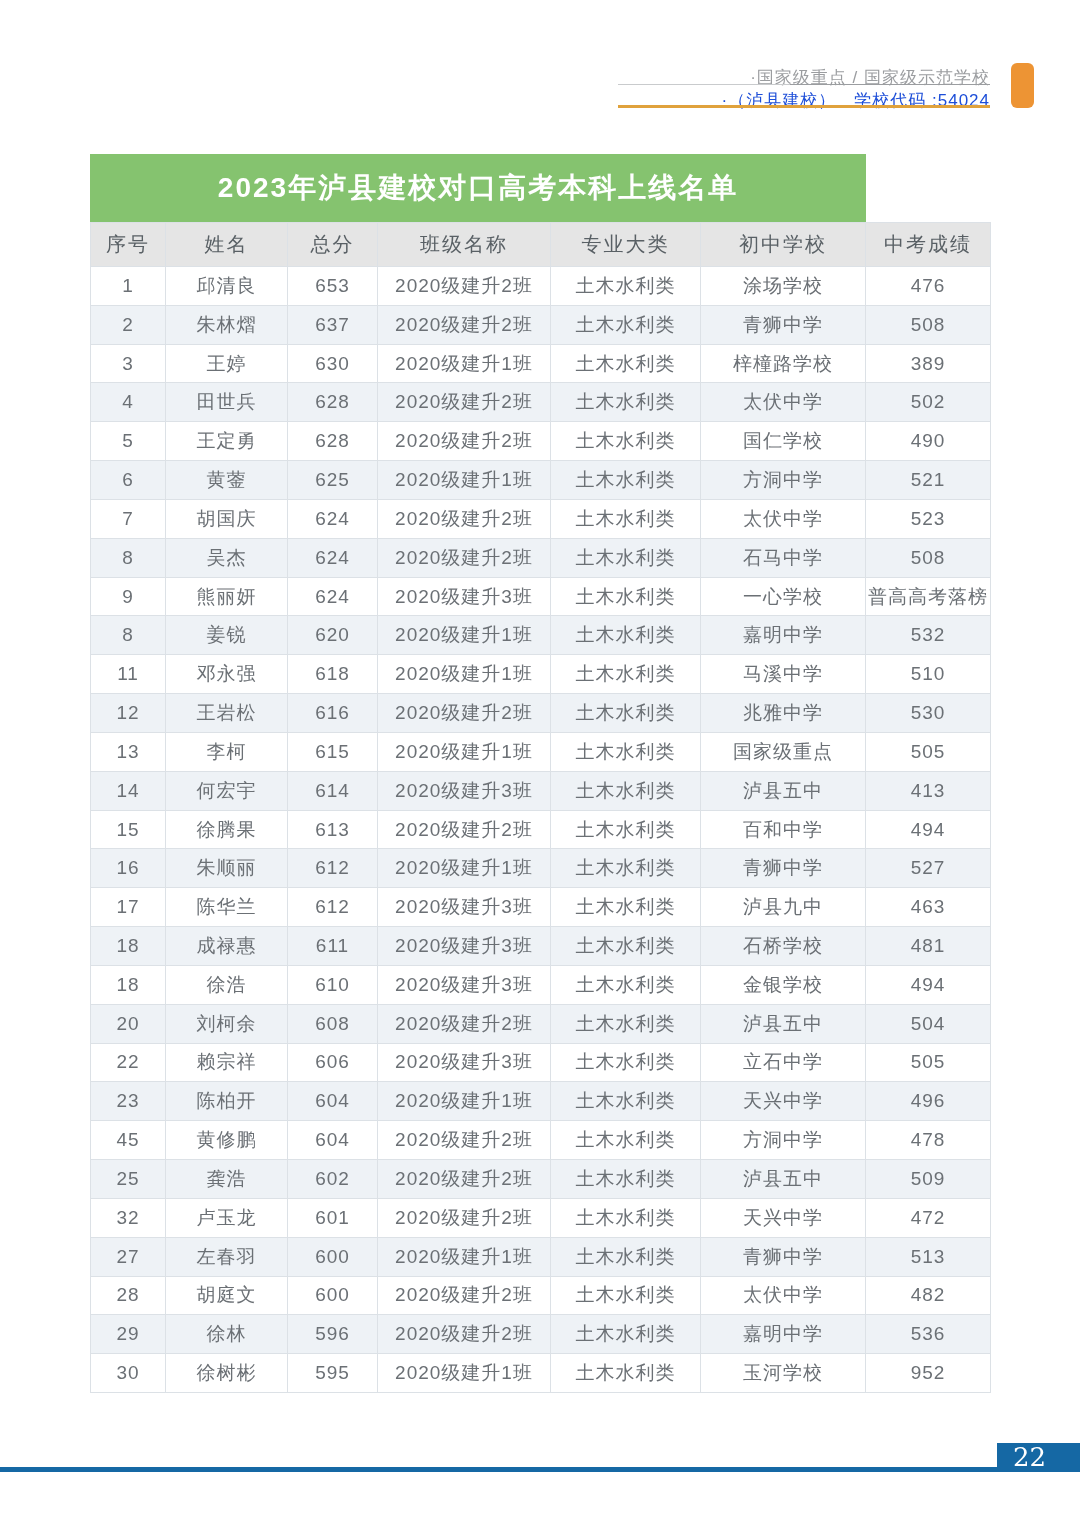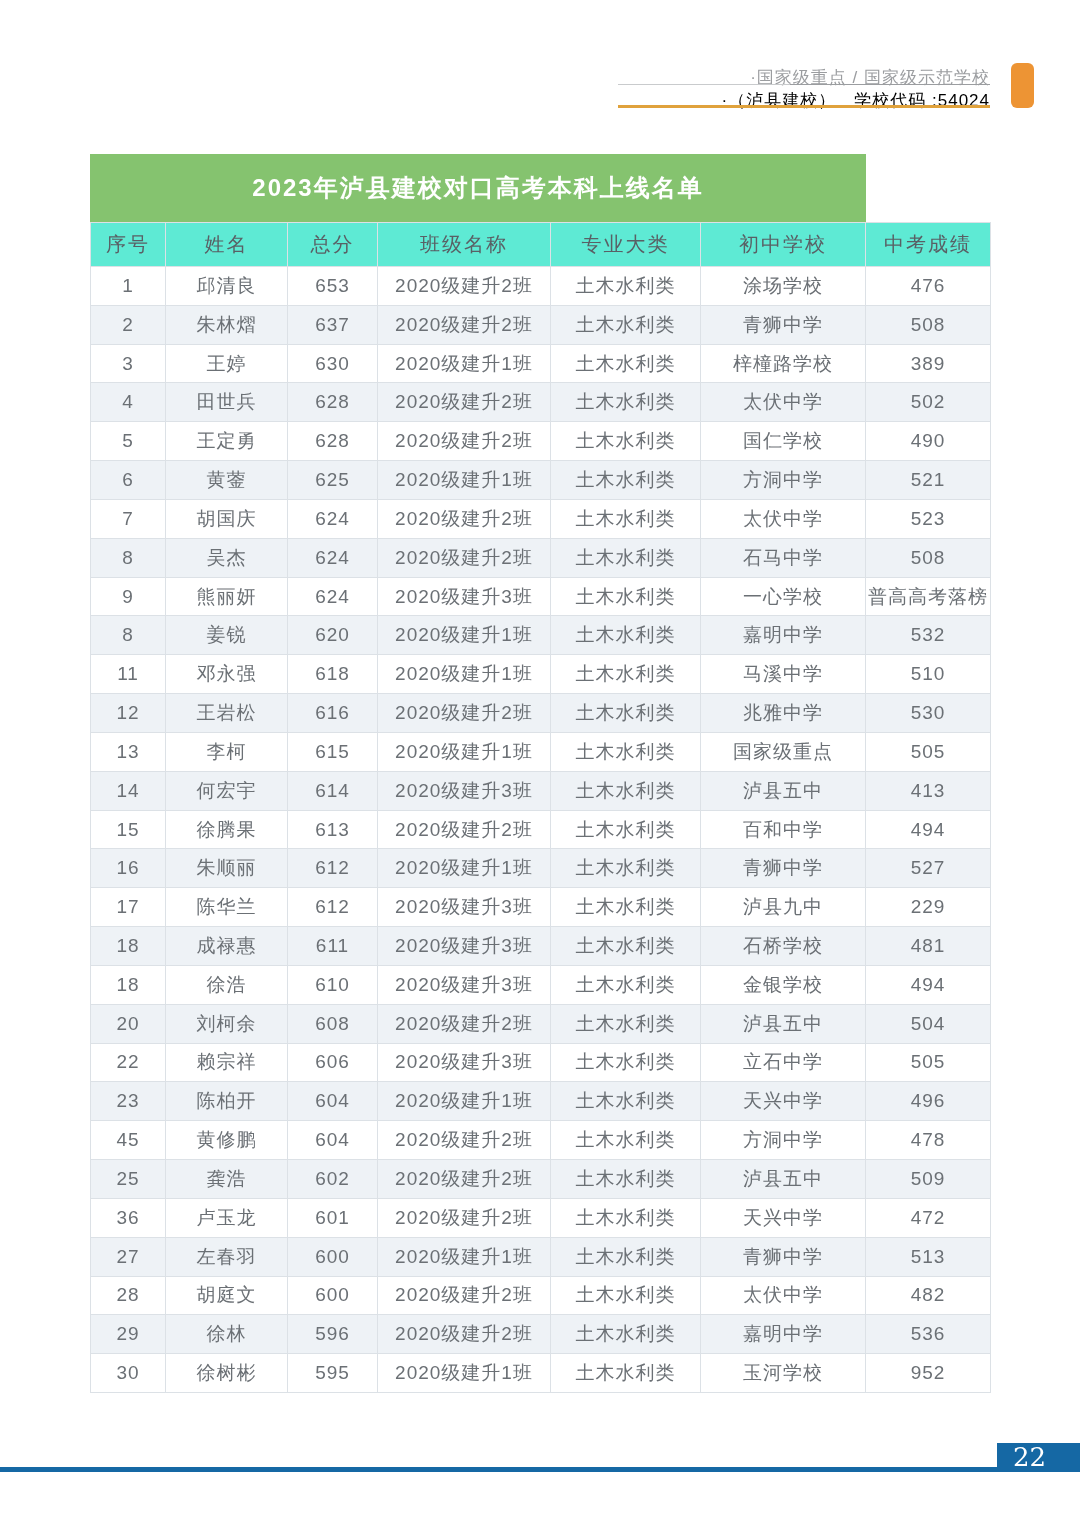--- a/index.html
+++ b/index.html
@@ -21,21 +21,21 @@
     letter-spacing: 1px;
     color: #9b9da0;
     white-space: nowrap;
     text-decoration: underline;
   }
   .mast-line2 {
     position: absolute;
     top: 89px; right: 90px;
     font-size: 17px;
     letter-spacing: 1px;
-    color: #000000;
+    color: #1d4ed8;
     white-space: nowrap;
   }
   .rule-gray {
     position: absolute;
     top: 84px; left: 618px;
     width: 172px; height: 0;
     border-top: 1px solid #c9cbcd;
   }
   .rule-orange {
     position: absolute;
@@ -51,21 +51,21 @@
     border-radius: 6px;
   }
 
   
   .title-bar {
     position: absolute;
     top: 154px; left: 90px;
     width: 776px; height: 68px;
     background: #85c36f;
     color: #ffffff;
-    font-size: 24px;
+    font-size: 28px;
     font-weight: bold;
     letter-spacing: 2px;
     text-align: center;
     line-height: 68px;
     white-space: nowrap;
   }
 
   
   .score-table {
     position: absolute;
@@ -77,21 +77,21 @@
   .score-table th, .score-table td {
     border: 1px solid #dce1e6;
     text-align: center;
     vertical-align: middle;
     padding: 0;
     overflow: hidden;
     white-space: nowrap;
   }
   .score-table thead tr { height: 44px; }
   .score-table th {
-    background: #5eead4;
+    background: #e5e5e5;
     font-size: 20px;
     font-weight: normal;
     color: #596065;
     letter-spacing: 2px;
   }
   .score-table tbody tr { height: 38.83px; }
   .score-table td {
     font-size: 19px;
     color: #6b7075;
     letter-spacing: 1px;
@@ -303,21 +303,21 @@
           <td>青狮中学</td>
           <td>527</td>
         </tr>
         <tr>
           <td>17</td>
           <td>陈华兰</td>
           <td>612</td>
           <td>2020级建升3班</td>
           <td>土木水利类</td>
           <td>泸县九中</td>
-          <td>229</td>
+          <td>463</td>
         </tr>
         <tr>
           <td>18</td>
           <td>成禄惠</td>
           <td>611</td>
           <td>2020级建升3班</td>
           <td>土木水利类</td>
           <td>石桥学校</td>
           <td>481</td>
         </tr>
@@ -369,21 +369,21 @@
         <tr>
           <td>25</td>
           <td>龚浩</td>
           <td>602</td>
           <td>2020级建升2班</td>
           <td>土木水利类</td>
           <td>泸县五中</td>
           <td>509</td>
         </tr>
         <tr>
-          <td>36</td>
+          <td>32</td>
           <td>卢玉龙</td>
           <td>601</td>
           <td>2020级建升2班</td>
           <td>土木水利类</td>
           <td>天兴中学</td>
           <td>472</td>
         </tr>
         <tr>
           <td>27</td>
           <td>左春羽</td>

